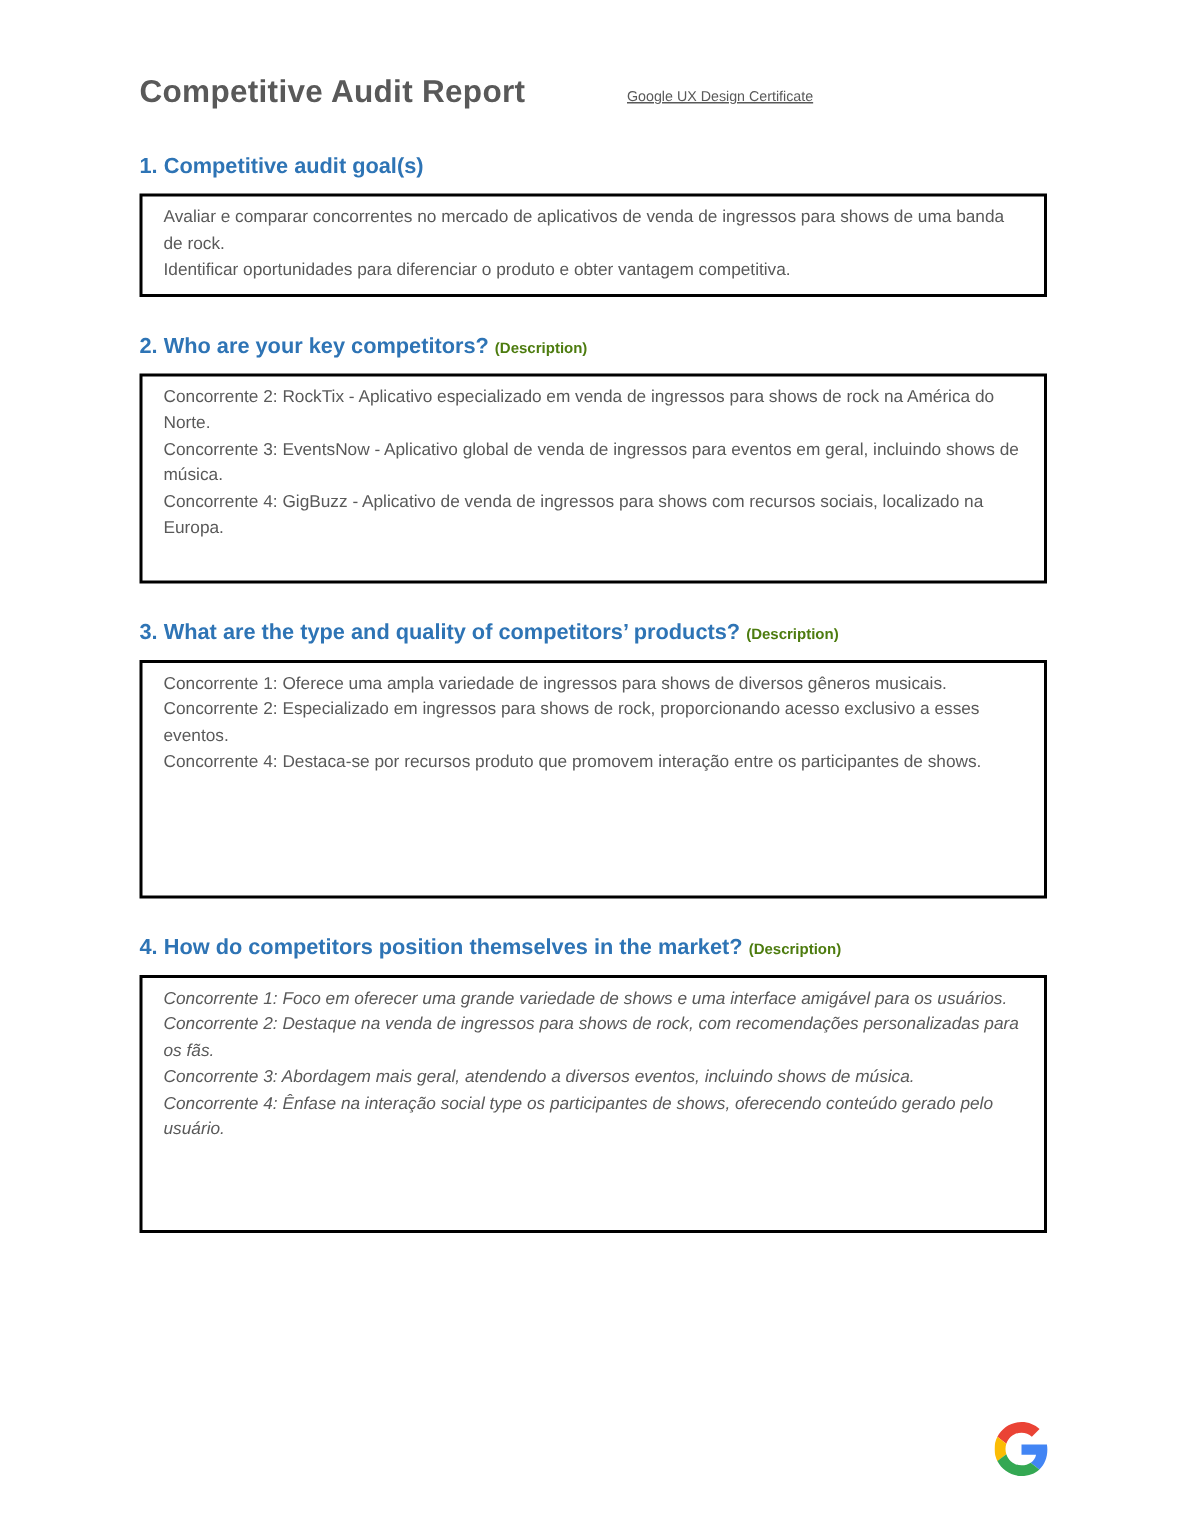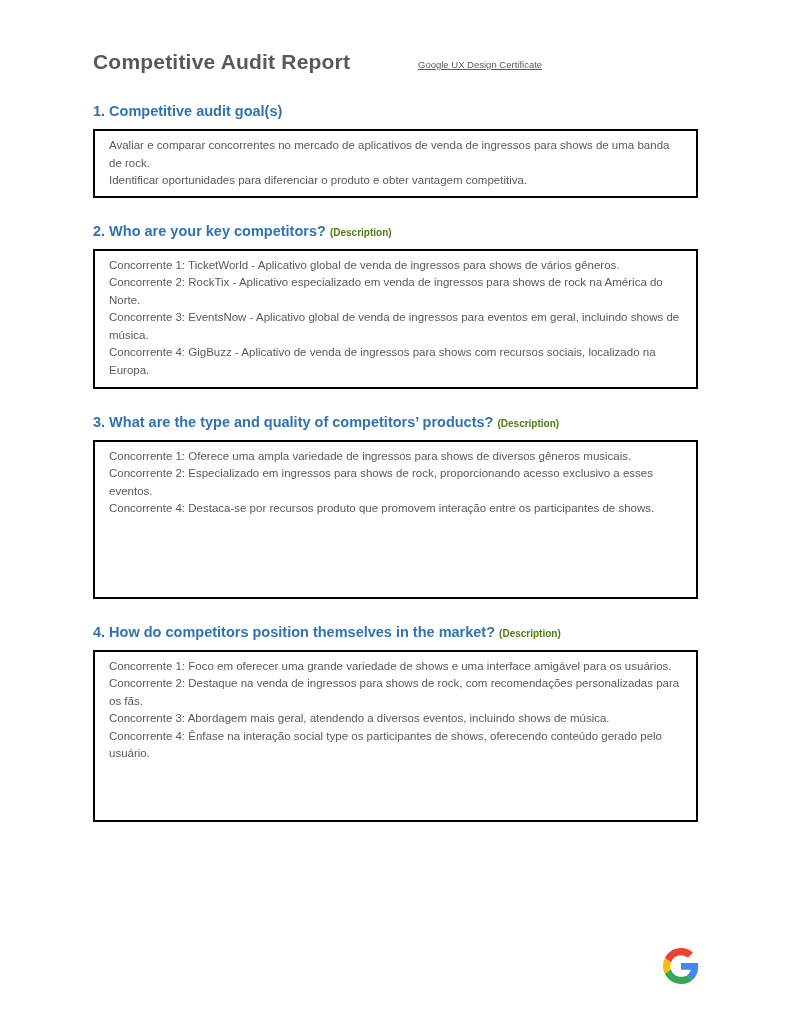--- a/index.html
+++ b/index.html
@@ -53,21 +53,21 @@
     background: #ffffff;
     padding: 6px 14px;
     color: #595959;
     font-size: 11.5px;
     line-height: 17.5px;
   }
   .answer-box p { margin: 0; }
   .box-s0 { min-height: 66px; }
   .box-s1 { min-height: 140px; }
   .box-s2 { min-height: 159px; }
-  .box-s3 { min-height: 172px; }
+  .box-s3 { min-height: 172px; font-style: italic; }
   .google-logo {
     position: absolute;
     left: 663px;
     top: 948px;
     width: 36px;
     height: 36px;
   }
 </style>
 </head>
 <body>
@@ -90,21 +90,20 @@
         <p>Identificar oportunidades para diferenciar o produto e obter vantagem competitiva.</p>
       </div>
     </div>
 
     <div class="section">
       <h2 class="section-heading">
         <span>2. Who are your key competitors?</span>
         <span class="desc-label">(Description)</span>
       </h2>
       <div class="answer-box box-s1">
-        <p>Concorrente 1: TicketWorld - Aplicativo global de venda de ingressos para shows de vários gêneros.</p>
         <p>Concorrente 2: RockTix - Aplicativo especializado em venda de ingressos para shows de rock na América do Norte.</p>
         <p>Concorrente 3: EventsNow - Aplicativo global de venda de ingressos para eventos em geral, incluindo shows de música.</p>
         <p>Concorrente 4: GigBuzz - Aplicativo de venda de ingressos para shows com recursos sociais, localizado na Europa.</p>
       </div>
     </div>
 
     <div class="section">
       <h2 class="section-heading">
         <span>3. What are the type and quality of competitors’ products?</span>
         <span class="desc-label">(Description)</span>

